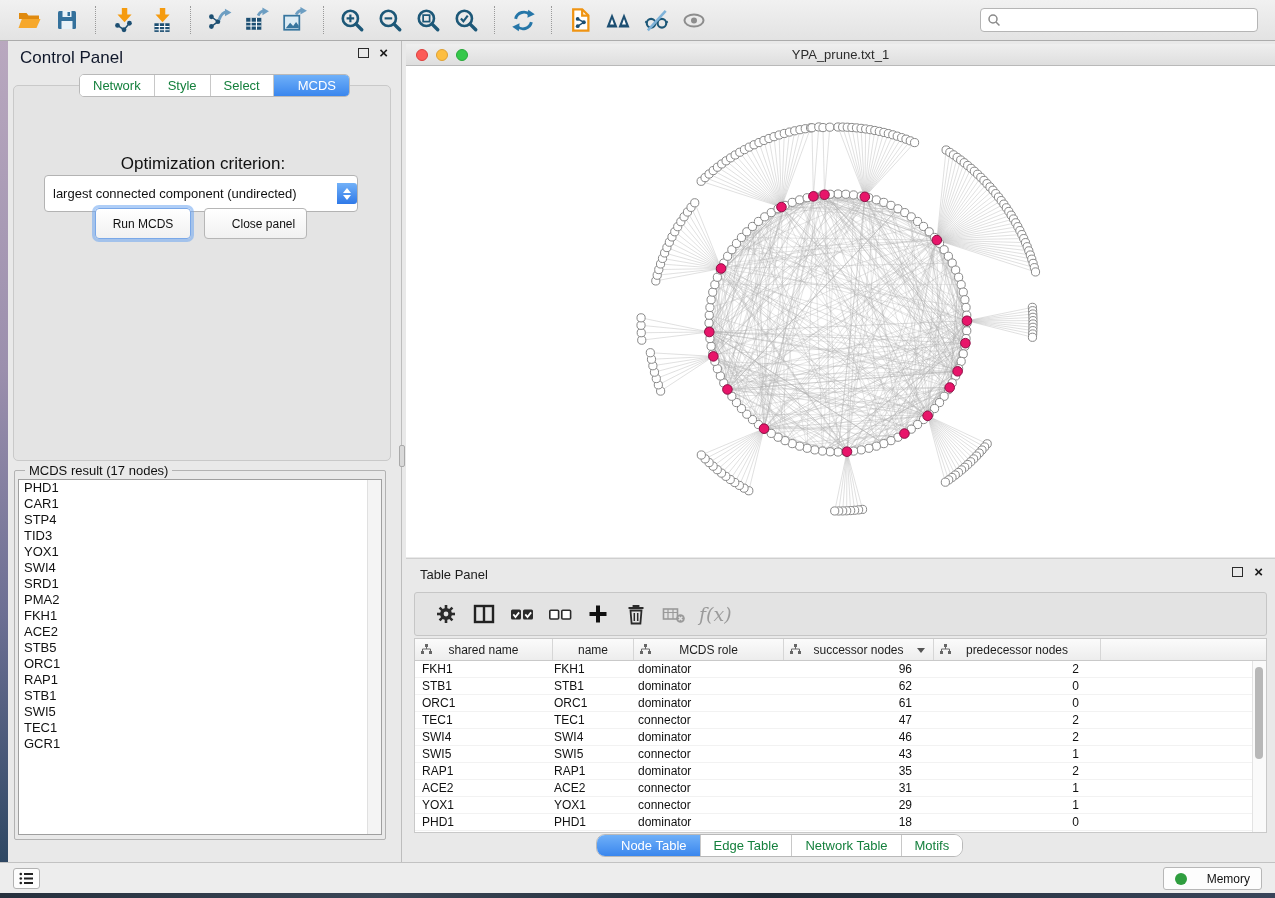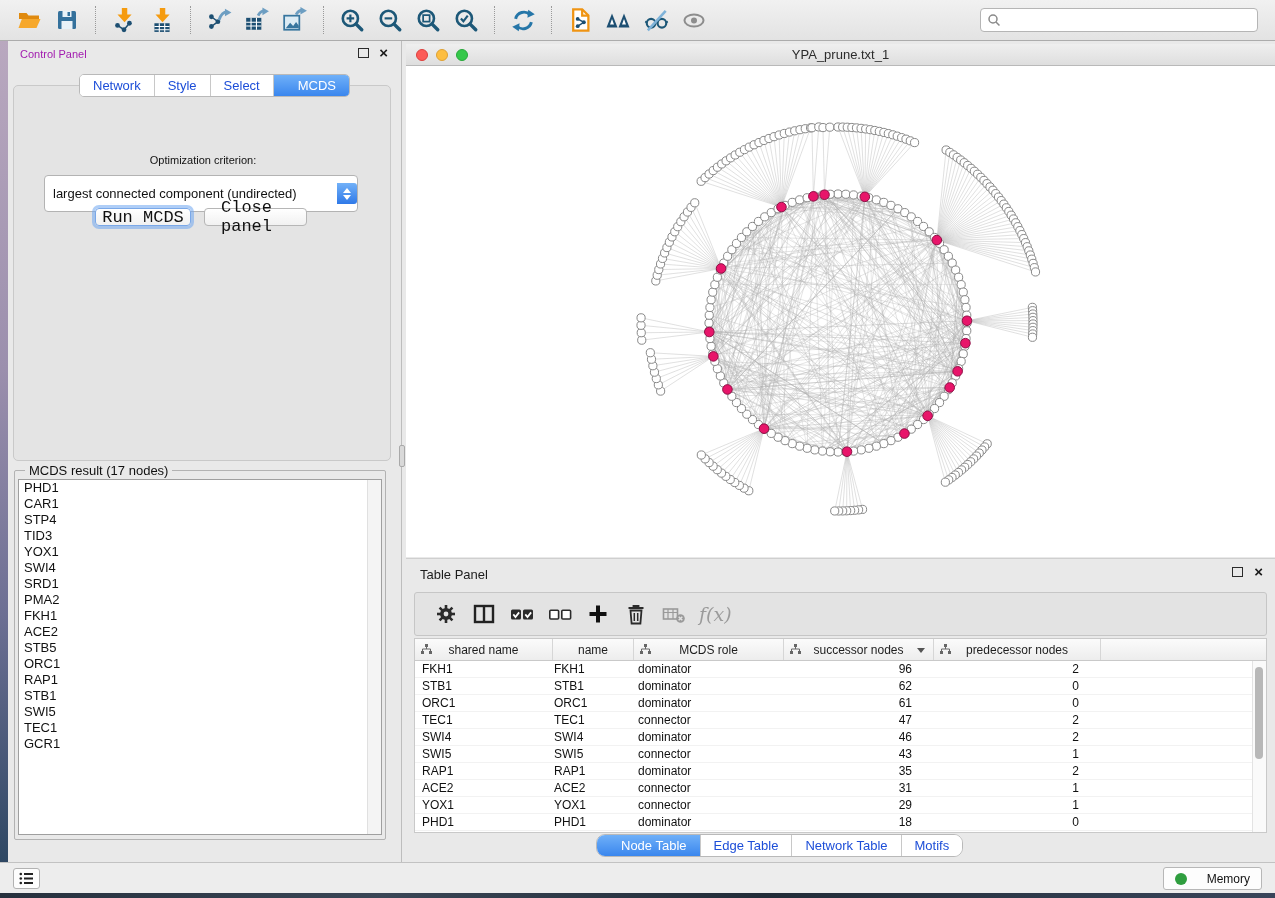--- a/index.html
+++ b/index.html
@@ -16,43 +16,43 @@
     border:1px solid #b5b5b5;border-radius:4px;display:flex;align-items:center;padding-left:6px;box-sizing:border-box;}
   .searchbox input{border:none;outline:none;flex:1;font:12px "Liberation Sans",sans-serif;background:transparent;margin-left:4px;}
   
   .desk-left{position:absolute;left:0;top:41px;width:8px;height:821px;
     background:linear-gradient(#b9a8bf,#9b8fad 40%,#6c6f93 70%,#2e4763);}
   .desk-bottom{position:absolute;left:0;top:893px;width:1275px;height:5px;
     background:linear-gradient(90deg,#26303d,#3a4656 30%,#222c38 60%,#39455a);}
   
   .control-panel{position:absolute;left:8px;top:41px;width:390px;height:821px;background:#e9e9e9;}
   .cp-header{position:absolute;left:0;top:0;width:100%;height:28px;}
-  .cp-title{position:absolute;left:12px;top:7px;font-size:11px;color:#a21caf;}
+  .cp-title{position:absolute;left:12px;top:7px;font-size:17px;color:#0f172a;}
   .win-icons{position:absolute;right:10px;top:6px;display:flex;align-items:center;gap:10px;}
   .float-ic{width:9px;height:8px;border:1.5px solid #2b2b2b;display:inline-block;}
   .close-ic{font-size:15px;font-weight:700;color:#1b1b1b;line-height:12px;}
   .cp-inner{position:absolute;left:5px;top:44px;width:378px;height:376px;background:#e4e4e4;
     border:1px solid #c9c9c9;border-radius:5px;box-sizing:border-box;}
   .seg{position:absolute;display:flex;height:21px;border:1px solid #b9b9b9;border-radius:5px;
     background:#fff;overflow:hidden;z-index:3;}
   .seg-tabs{left:71px;top:33px;}
-  .seg .segbtn{font-size:13px;color:#1d4ed8;display:flex;align-items:center;justify-content:center;
+  .seg .segbtn{font-size:13px;color:#15803d;display:flex;align-items:center;justify-content:center;
     padding:0 13px;border-left:1px solid #c8c8c8;background:#fff;white-space:nowrap;}
   .seg .segbtn:first-child{border-left:none;}
   .seg .segbtn.active{background:linear-gradient(#6fb0f8,#3a86ee);color:#fff;padding-left:24px;}
-  .opt-label{position:absolute;left:0;top:113px;width:100%;text-align:center;font-size:11px;color:#111;}
+  .opt-label{position:absolute;left:0;top:113px;width:100%;text-align:center;font-size:17px;color:#111;}
   .dropdown{position:absolute;left:36px;top:134px;width:314px;height:37px;background:#fff;
     border:1px solid #b3b3b3;border-radius:4px;display:flex;align-items:center;box-sizing:border-box;}
   .dropdown .dd-text{flex:1;font-size:13px;color:#111;padding-left:8px;white-space:nowrap;overflow:hidden;}
   .dd-step{width:20px;height:21px;border-radius:0 3px 3px 0;background:linear-gradient(#72b1f8,#2f79e8);
     display:flex;flex-direction:column;align-items:center;justify-content:center;gap:2px;}
   .tri-up{width:0;height:0;border-left:4px solid transparent;border-right:4px solid transparent;border-bottom:5px solid #fff;}
   .tri-dn{width:0;height:0;border-left:4px solid transparent;border-right:4px solid transparent;border-top:5px solid #fff;}
-  .btn{position:absolute;height:18px;background:linear-gradient(#ffffff,#f1f1f1);border:1px solid #b6b6b6;
-    border-radius:4px;font-size:17px;color:#111;display:flex;align-items:center;justify-content:center;box-sizing:border-box;font-family:Liberation Mono, monospace;}
+  .btn{position:absolute;height:31px;background:linear-gradient(#ffffff,#f1f1f1);border:1px solid #b6b6b6;
+    border-radius:4px;font-size:12px;color:#111;display:flex;align-items:center;justify-content:center;box-sizing:border-box;}
   .btn-run{left:87px;top:167px;width:96px;border-color:#7aa8e8;box-shadow:0 0 0 3px rgba(110,165,240,.55);}
   .btn-close{left:196px;top:167px;width:103px;padding-left:16px;}
   .groupbox{position:absolute;left:6px;top:429px;width:372px;height:370px;border:1px solid #b2b2b2;border-radius:2px;box-sizing:border-box;}
   .group-label{position:absolute;left:10px;top:-8px;background:#e9e9e9;padding:0 4px;font-size:13px;color:#111;white-space:nowrap;}
   .mcds-list{position:absolute;left:3px;top:8px;right:3px;bottom:4px;background:#fff;border:1px solid #9f9f9f;overflow:hidden;}
   .mcds-item{height:16px;line-height:16px;font-size:13px;color:#111;padding-left:5px;}
   .mcds-scroll{position:absolute;top:0;right:0;width:13px;height:100%;background:#f4f4f4;border-left:1px solid #e0e0e0;}
   
   .splitter{position:absolute;left:398px;top:41px;width:8px;height:821px;background:#e9e9e9;}
   .splitter .line{position:absolute;left:3px;top:0;width:1px;height:100%;background:#bdbdbd;}

